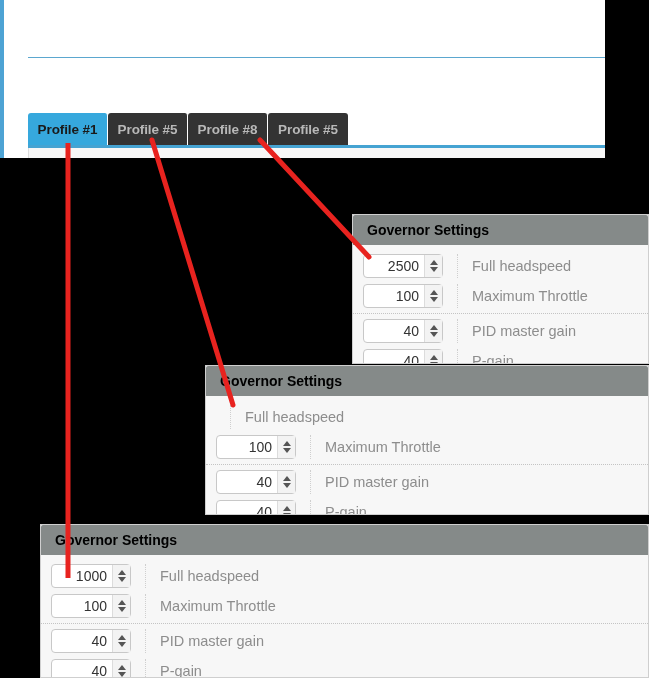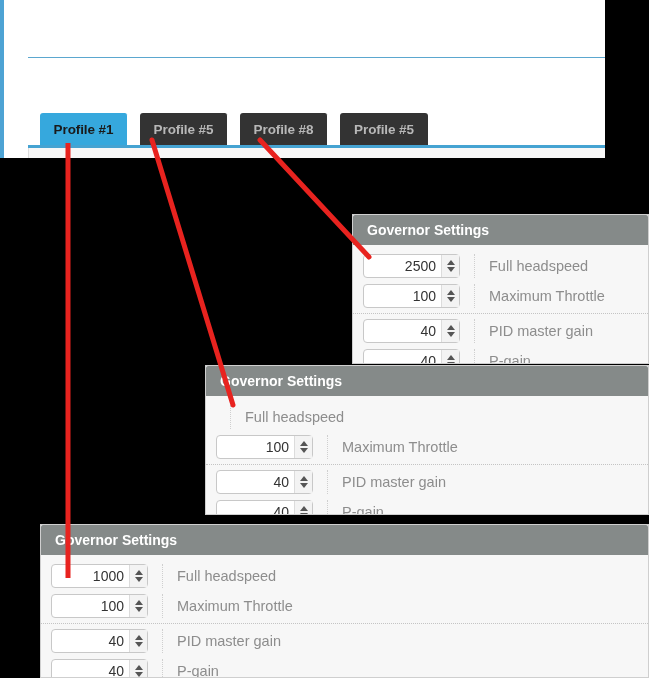--- a/index.html
+++ b/index.html
@@ -52,35 +52,34 @@
   
   #tab-strip {
     position: absolute;
     left: 24px;
     top: 113px;
     height: 32px;
     display: flex;
     align-items: stretch;
   }
   .tab {
-    width: 88px;
+    width: 80px;
     height: 32px;
     box-sizing: border-box;
     background: #333333;
     color: #b8b8b8;
     font-size: 13.5px;
     font-weight: bold;
     display: flex;
     align-items: center;
     justify-content: center;
     border-radius: 3px 3px 0 0;
     border-right: 1px solid #ffffff;
     white-space: nowrap;
     letter-spacing: -0.1px;
-    margin-left: 12px;
   }
   .tab:last-child { border-right: none; }
   .tab.active {
     background: #36a8dd;
     color: #1a1a1a;
   }
 
   #tab-underline {
     position: absolute;
     left: 24px;
@@ -105,21 +104,21 @@
   .gov-panel {
     position: absolute;
     background: #f7f7f7;
     border: 1px solid #cfcfcf;
     box-sizing: border-box;
     overflow: hidden;
   }
   .gov-header {
     height: 30px;
     background: #858a89;
-    color: #ffffff;
+    color: #000000;
     font-size: 14px;
     font-weight: bold;
     display: flex;
     align-items: center;
     padding-left: 14px;
     box-sizing: border-box;
     border-radius: 2px 2px 0 0;
     white-space: nowrap;
   }
   .gov-body {
@@ -131,21 +130,21 @@
     height: 30px;
     padding-left: 10px;
   }
   .gov-row.group-break {
     border-top: 1px dotted #c4c4c4;
     margin-top: 2px;
     padding-top: 2px;
     height: 30px;
   }
   .spin-wrap {
-    width: 97px;
+    width: 80px;
     height: 24px;
     background: #ffffff;
     border: 1px solid #c8c8c8;
     border-radius: 4px;
     box-sizing: border-box;
     display: flex;
     align-items: flex-end;
     flex: none;
   }
   .spin-value {

